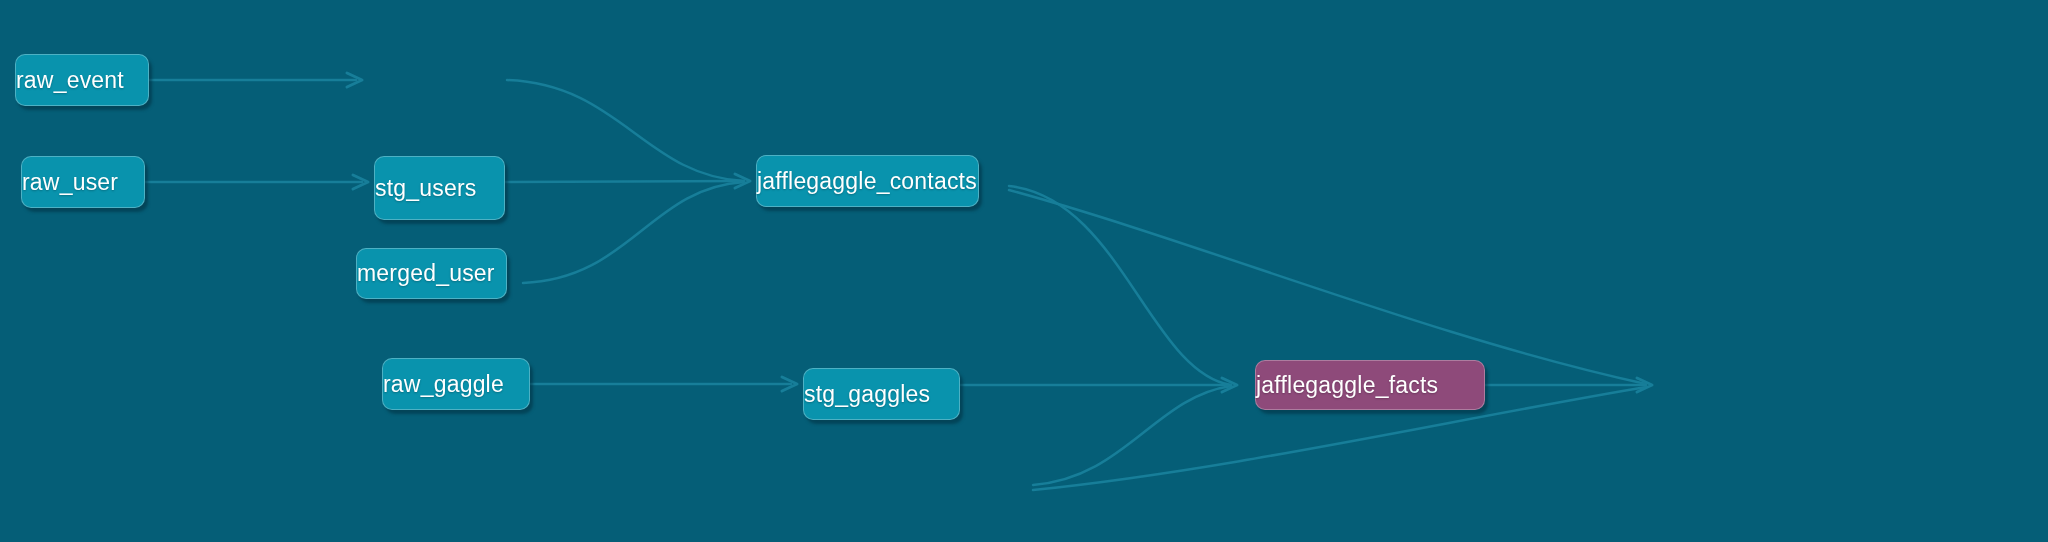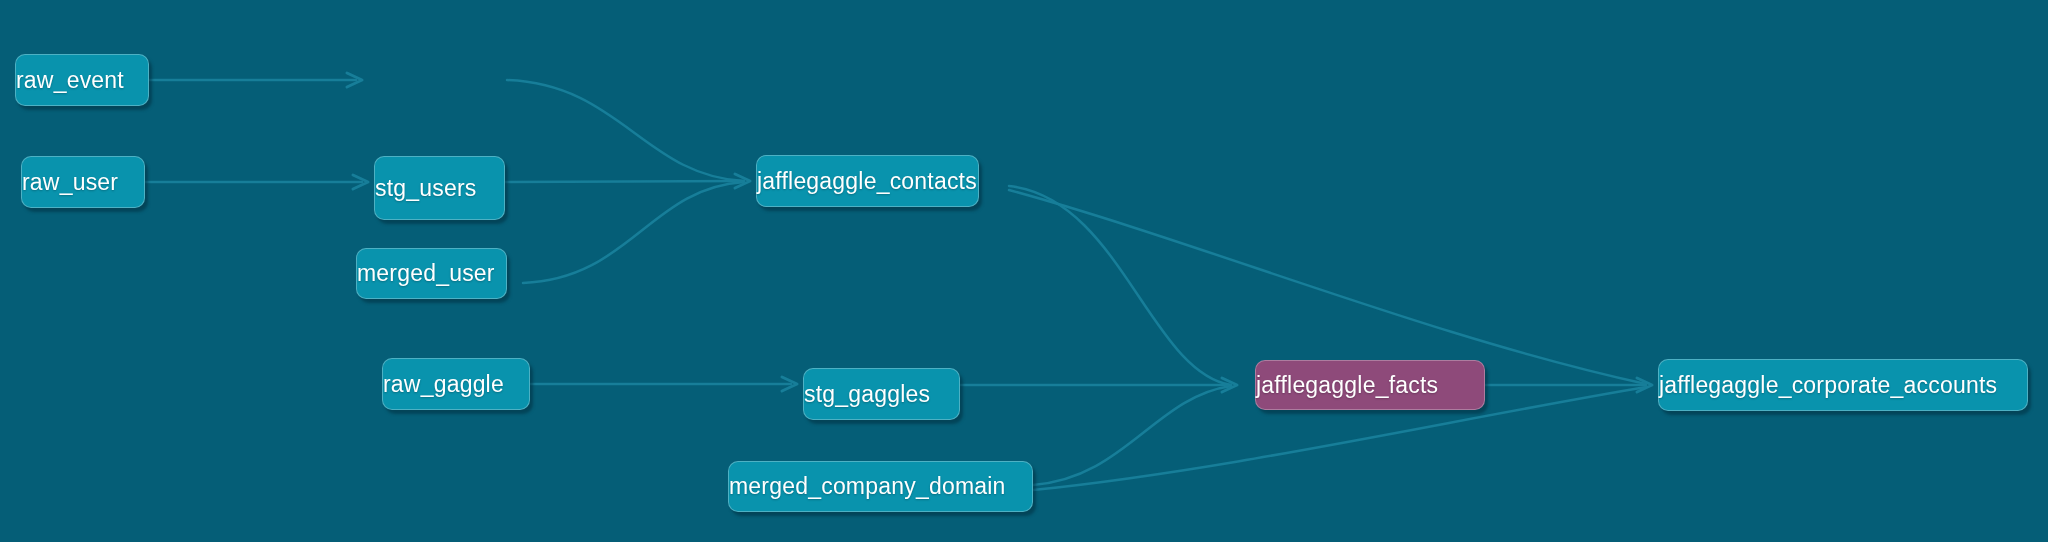--- a/index.html
+++ b/index.html
@@ -124,20 +124,14 @@
   </div>
   <div class="node" id="n-raw_gaggle">
     <span>raw_gaggle</span>
   </div>
   <div class="node" id="n-stg_gaggles">
     <span>stg_gaggles</span>
   </div>
   <div class="node node--purple" id="n-jafflegaggle_facts">
     <span>jafflegaggle_facts</span>
   </div>
-  <div class="node" id="n-merged_company_domain">
-    <span>merged_company_domain</span>
-  </div>
-  <div class="node" id="n-jafflegaggle_corporate_accounts">
-    <span>jafflegaggle_corporate_accounts</span>
-  </div>
 
 </div>
 
 </body></html>

